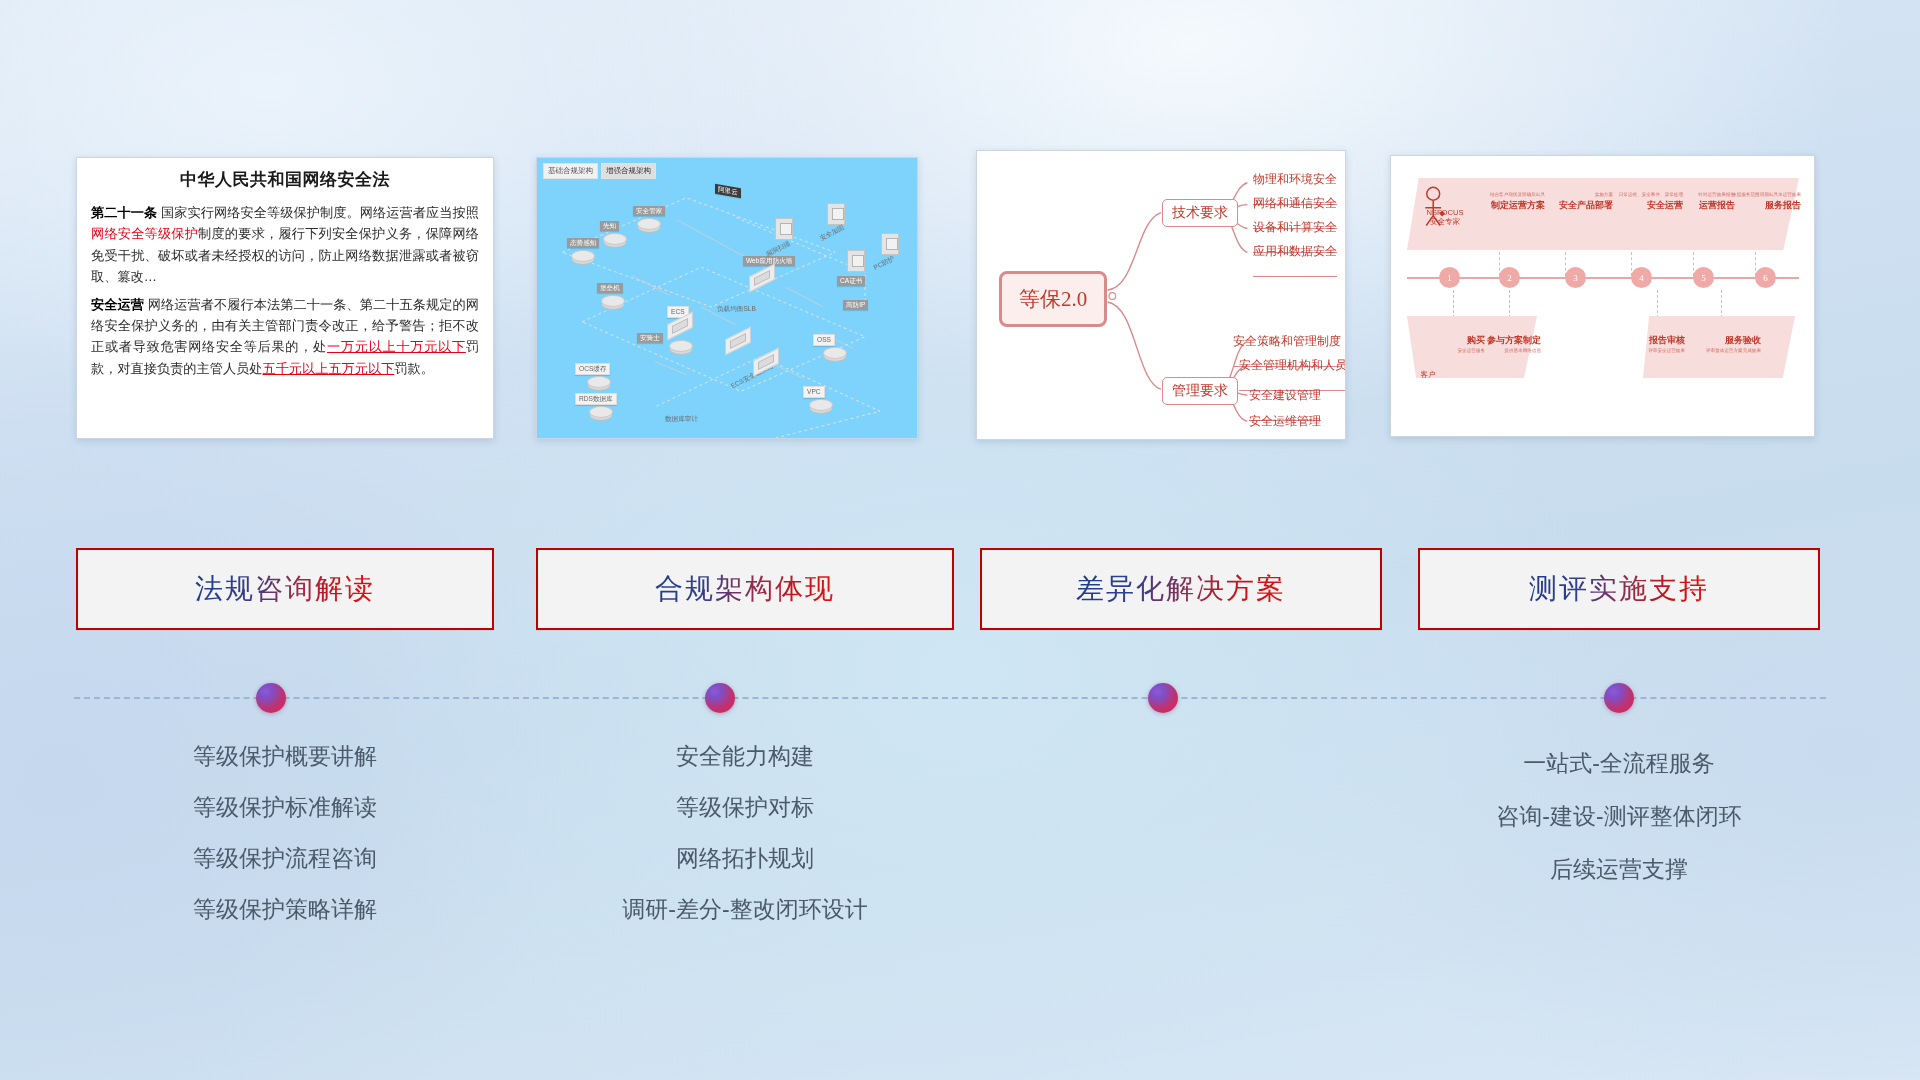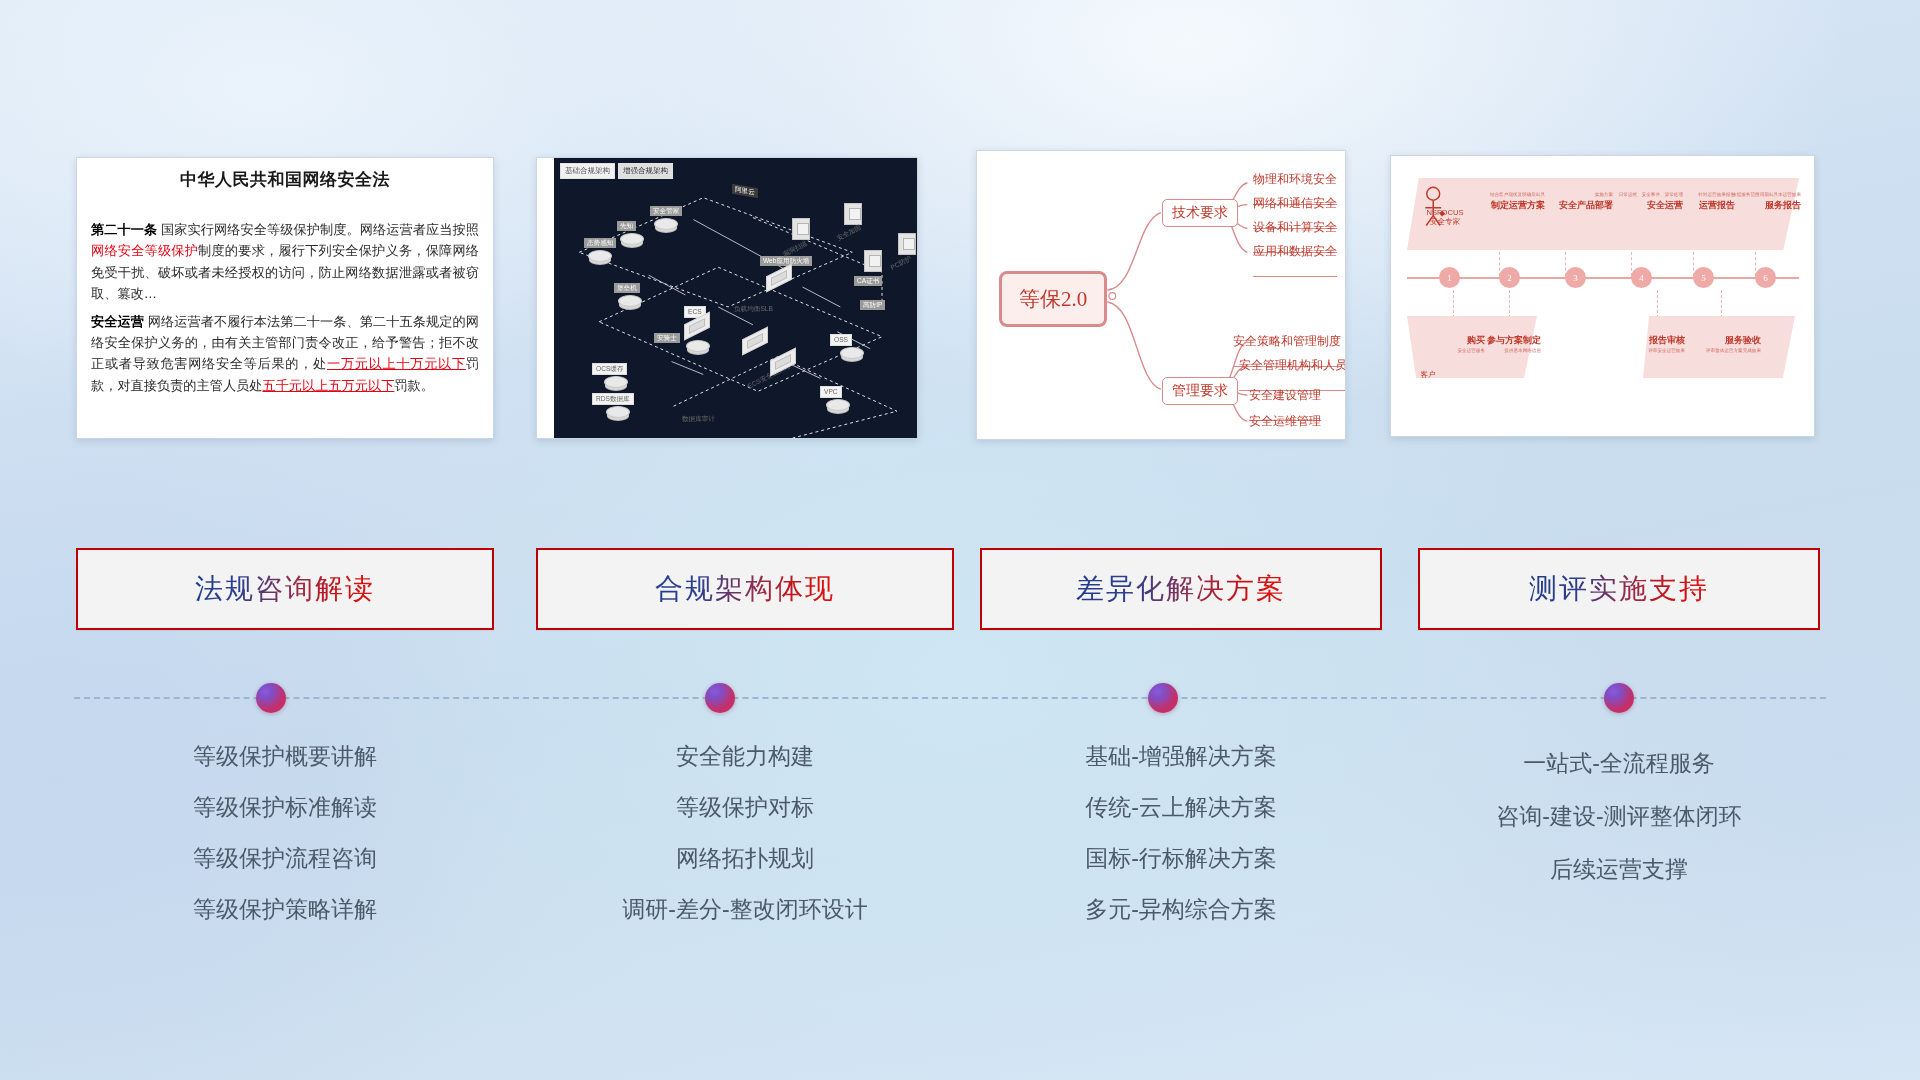--- a/index.html
+++ b/index.html
@@ -27,32 +27,32 @@
   }
   #shot1 { left: 76px;  top: 157px; width: 418px; height: 282px; }
   #shot2 { left: 536px; top: 157px; width: 382px; height: 282px; }
   #shot3 { left: 976px; top: 150px; width: 370px; height: 290px; }
   #shot4 { left: 1390px;top: 155px; width: 425px; height: 282px; background:#fff; }
 
   
   .law-wrap { padding: 10px 14px 6px 14px; }
   .law-title {
     text-align: center; font-weight: bold; font-size: 17px;
-    color: #1a1a1a; letter-spacing: .5px; margin-bottom: 28px;
+    color: #1a1a1a; letter-spacing: .5px; margin-bottom: 11px;
   }
   .law-p {
     font-size: 13.2px; line-height: 1.62; color: #2b2b2b;
     text-align: justify; margin-bottom: 6px;
   }
   .law-p b { font-weight: bold; color: #000; }
   .law-red { color: #e60012; margin-top: 23px; }
   .law-ul { text-decoration: underline; }
 
   
-  .arch { position: relative; width: 100%; height: 100%; background: #0f172a; margin-left: 17px; }
+  .arch { position: relative; width: 100%; height: 100%; background: #7dd3fc; }
   .arch-tabs { position: absolute; left: 6px; top: 5px; display: flex; gap: 3px; }
   .arch-tab {
     font-size: 7.5px; color: #5a5a5a; padding: 2px 4px;
     background: #f1f1f1; border: 1px solid #e2e2e2; white-space: nowrap;
   }
   .arch-tab.sel { background: #dfdfdf; color: #333; }
   .iso { position: absolute; left: 0; top: 0; width: 100%; height: 100%; }
   .chip {
     position: absolute; font-size: 6.6px; color: #fff; background: #9a9a9a;
     padding: 1.5px 3px; white-space: nowrap; line-height: 1;
@@ -418,25 +418,19 @@
     <div class="li">等级保护标准解读</div>
     <div class="li">等级保护流程咨询</div>
     <div class="li">等级保护策略详解</div>
   </div>
   <div class="blist" id="bl2">
     <div class="li">安全能力构建</div>
     <div class="li">等级保护对标</div>
     <div class="li">网络拓扑规划</div>
     <div class="li">调研-差分-整改闭环设计</div>
   </div>
-  <div class="blist" id="bl3">
-    <div class="li">基础-增强解决方案</div>
-    <div class="li">传统-云上解决方案</div>
-    <div class="li">国标-行标解决方案</div>
-    <div class="li">多元-异构综合方案</div>
-  </div>
   <div class="blist" id="bl4">
     <div class="li">一站式-全流程服务</div>
     <div class="li">咨询-建设-测评整体闭环</div>
     <div class="li">后续运营支撑</div>
   </div>
 
 </div>
 
 </body></html>

